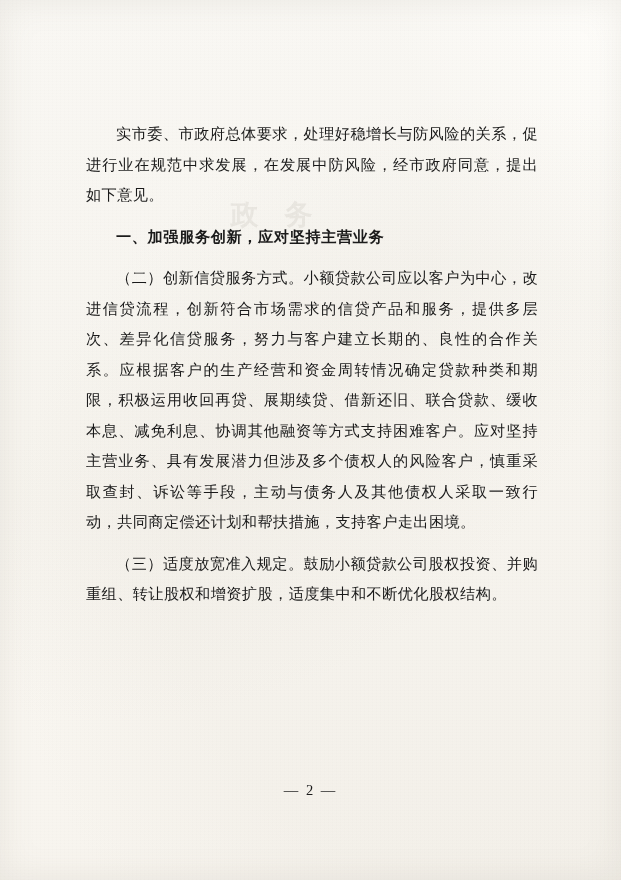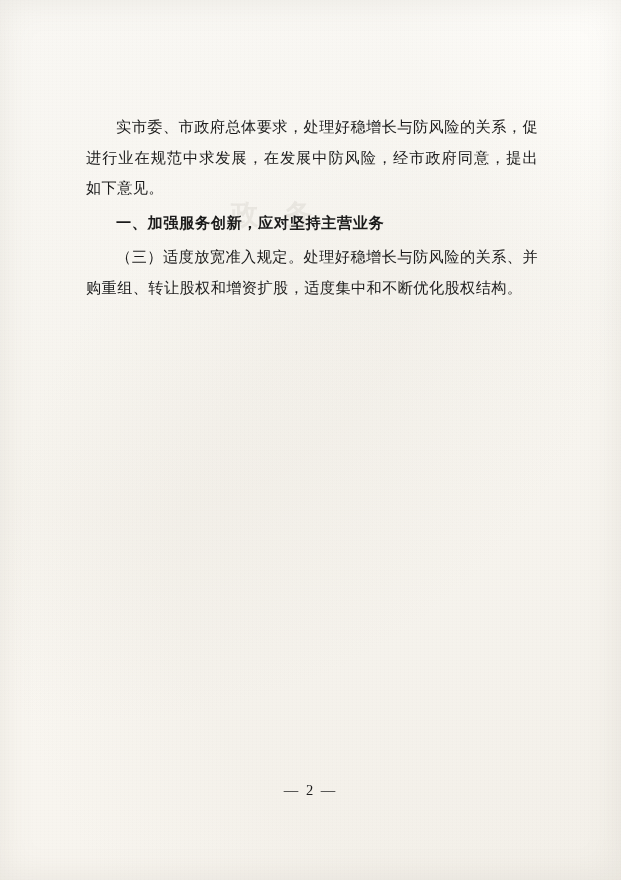--- a/index.html
+++ b/index.html
@@ -41,21 +41,21 @@
     pointer-events: none;
     user-select: none;
   }
   .content {
     position: absolute;
     top: 108px;
     left: 86px;
     width: 452px;
   }
   p {
-    margin: 4px 0 2px 0;
+    margin: 11px 0 2px 0;
     font-size: 15.2px;
     line-height: 30.5px;
     color: #1b1b1b;
     text-align: justify;
     text-justify: inter-ideograph;
     letter-spacing: 0.4px;
     font-family: "Liberation Serif", "DejaVu Serif", serif;
   }
   p.indent {
     text-indent: 30px;
@@ -95,20 +95,21 @@
 </head>
 <body>
 
 <div class="page">
 
   <div class="watermark">政务</div>
 
   <div class="content">
     <p class="indent">实市委、市政府总体要求，处理好稳增长与防风险的关系，促进行业在规范中求发展，在发展中防风险，经市政府同意，提出如下意见。</p>
     <p class="heading">一、加强服务创新，应对坚持主营业务</p>
-    <p class="indent">（三）适度放宽准入规定。处理好稳增长与防风险的关系、并购重组、转让股权和增资扩股，适度集中和不断优化股权结构。</p>
+    <p class="indent">（二）创新信贷服务方式。小额贷款公司应以客户为中心，改进信贷流程，创新符合市场需求的信贷产品和服务，提供多层次、差异化信贷服务，努力与客户建立长期的、良性的合作关系。应根据客户的生产经营和资金周转情况确定贷款种类和期限，积极运用收回再贷、展期续贷、借新还旧、联合贷款、缓收本息、减免利息、协调其他融资等方式支持困难客户。应对坚持主营业务、具有发展潜力但涉及多个债权人的风险客户，慎重采取查封、诉讼等手段，主动与债务人及其他债权人采取一致行动，共同商定偿还计划和帮扶措施，支持客户走出困境。</p>
+    <p class="indent">（三）适度放宽准入规定。鼓励小额贷款公司股权投资、并购重组、转让股权和增资扩股，适度集中和不断优化股权结构。</p>
   </div>
 
   <div class="pagenum">— 2 —</div>
 
   <div class="grain"></div>
   <div class="edge-shadow"></div>
 </div>
 
 </body></html>

